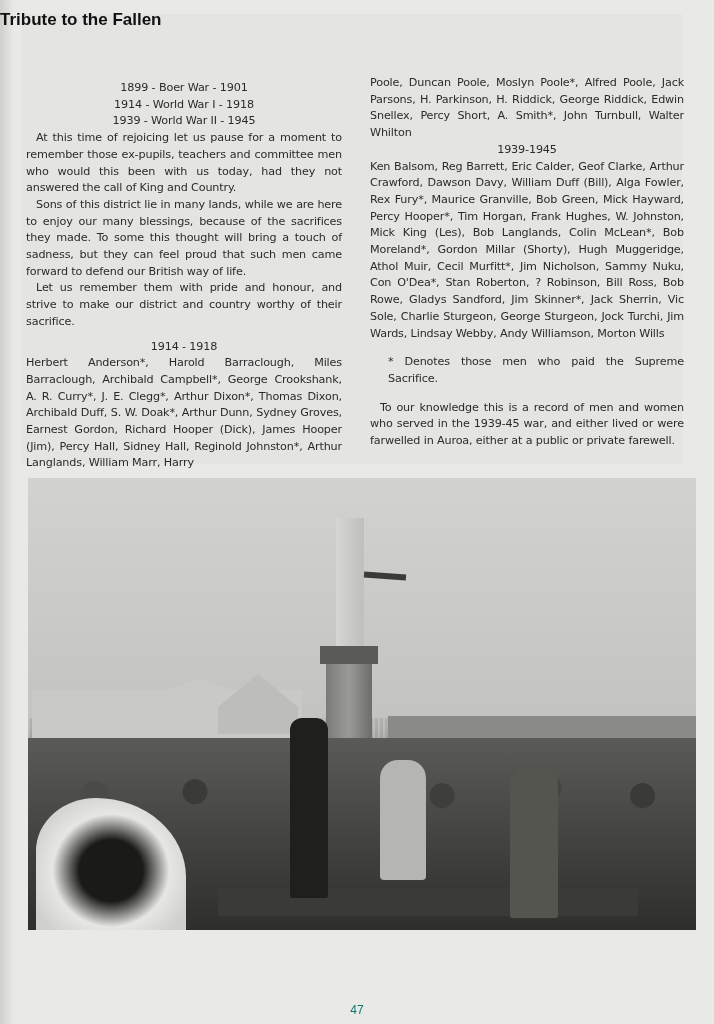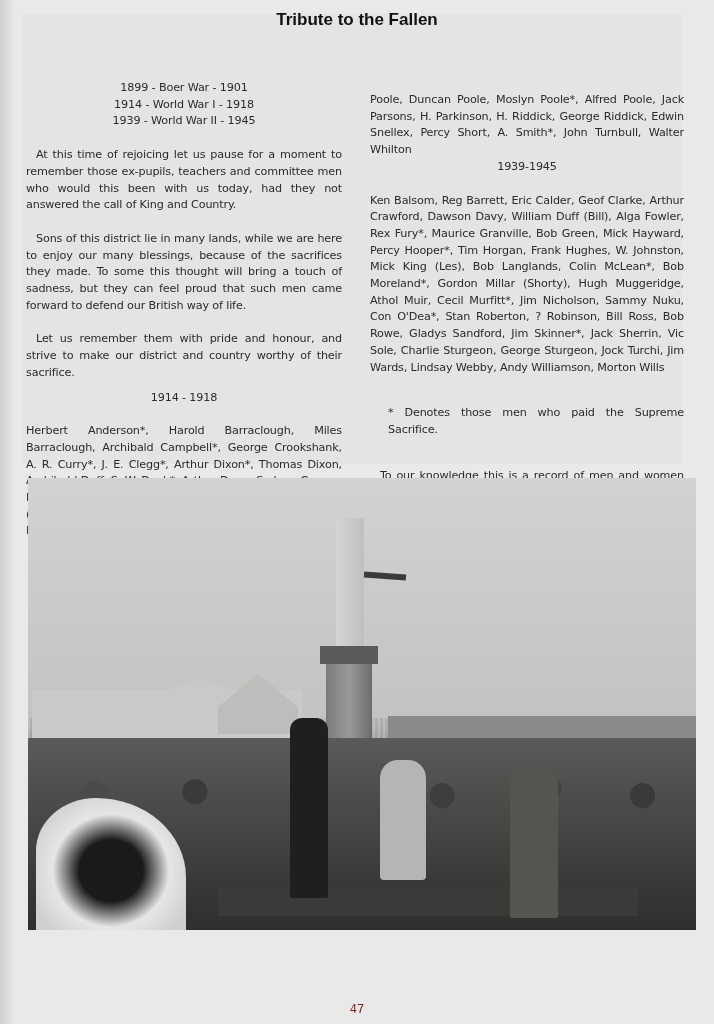--- a/index.html
+++ b/index.html
@@ -12,32 +12,32 @@
   }
   .page-shade {
     position:absolute; left:0; top:0; width:14px; height:1024px;
     background:linear-gradient(to right,#cfcfcd,#e9e9e7);
   }
   .text-panel {
     position:absolute; left:22px; top:14px; width:660px; height:450px;
     background:#e4e4e2;
   }
   .title {
-    position:absolute; left:0; top:10px; width:714px; text-align:center;
+    position:absolute; left:0; top:10px; width:714px; 
     font-family:"Liberation Sans", sans-serif; font-weight:bold;
     font-size:17px; color:#111;
   }
   .col {
     position:absolute; font-size:11.2px; line-height:16.7px; color:#2b2b2b;
     letter-spacing:-0.15px;
   }
   .col-left { left:26px; top:80px; width:316px; }
   .col-right { left:370px; top:75px; width:314px; }
   .center { text-align:center; }
-  .just { text-align:justify;margin-top:17px; }
+  .just { text-align:justify; }
   p { margin:0; }
   .indent { text-indent:10px; }
   .gap { height:8px; }
   .gap2 { height:12px; }
   .photo {
     position:absolute; left:28px; top:478px; width:668px; height:452px;
     background:
       repeating-linear-gradient(90deg, rgba(255,255,255,0.12) 0 2px, rgba(0,0,0,0.04) 2px 5px),
       linear-gradient(to bottom,#cbcbc9 0%,#c4c4c2 45%,#b5b5b3 55%,#6e6e6c 70%,#3c3c3a 85%,#2c2c2a 100%);
     overflow:hidden;
@@ -95,21 +95,21 @@
     border-radius:40% 60% 0 0;
   }
   .ph-platform { position:absolute; left:190px; top:410px; width:420px; height:28px; background:#3a3a38; }
   .caption {
     position:absolute; left:0; top:948px; width:714px; text-align:center;
     font-family:"Liberation Serif", serif; font-style:italic; font-size:9.2px; line-height:12px; color:#222;
   }
   .caption .cap-date { font-size:10px; font-style:italic; }
   .page-number {
     position:absolute; left:0; top:1003px; width:714px; text-align:center;
-    font-family:Liberation Mono, monospace; font-size:12px; color:#7f1d1d;
+    font-family:Liberation Sans, sans-serif; font-size:12px; color:#0f766e;
   }
 </style>
 </head>
 <body>
 
 <div class="page-shade"></div>
 <div class="text-panel"></div>
 
 <div class="title">Tribute to the Fallen</div>
 

